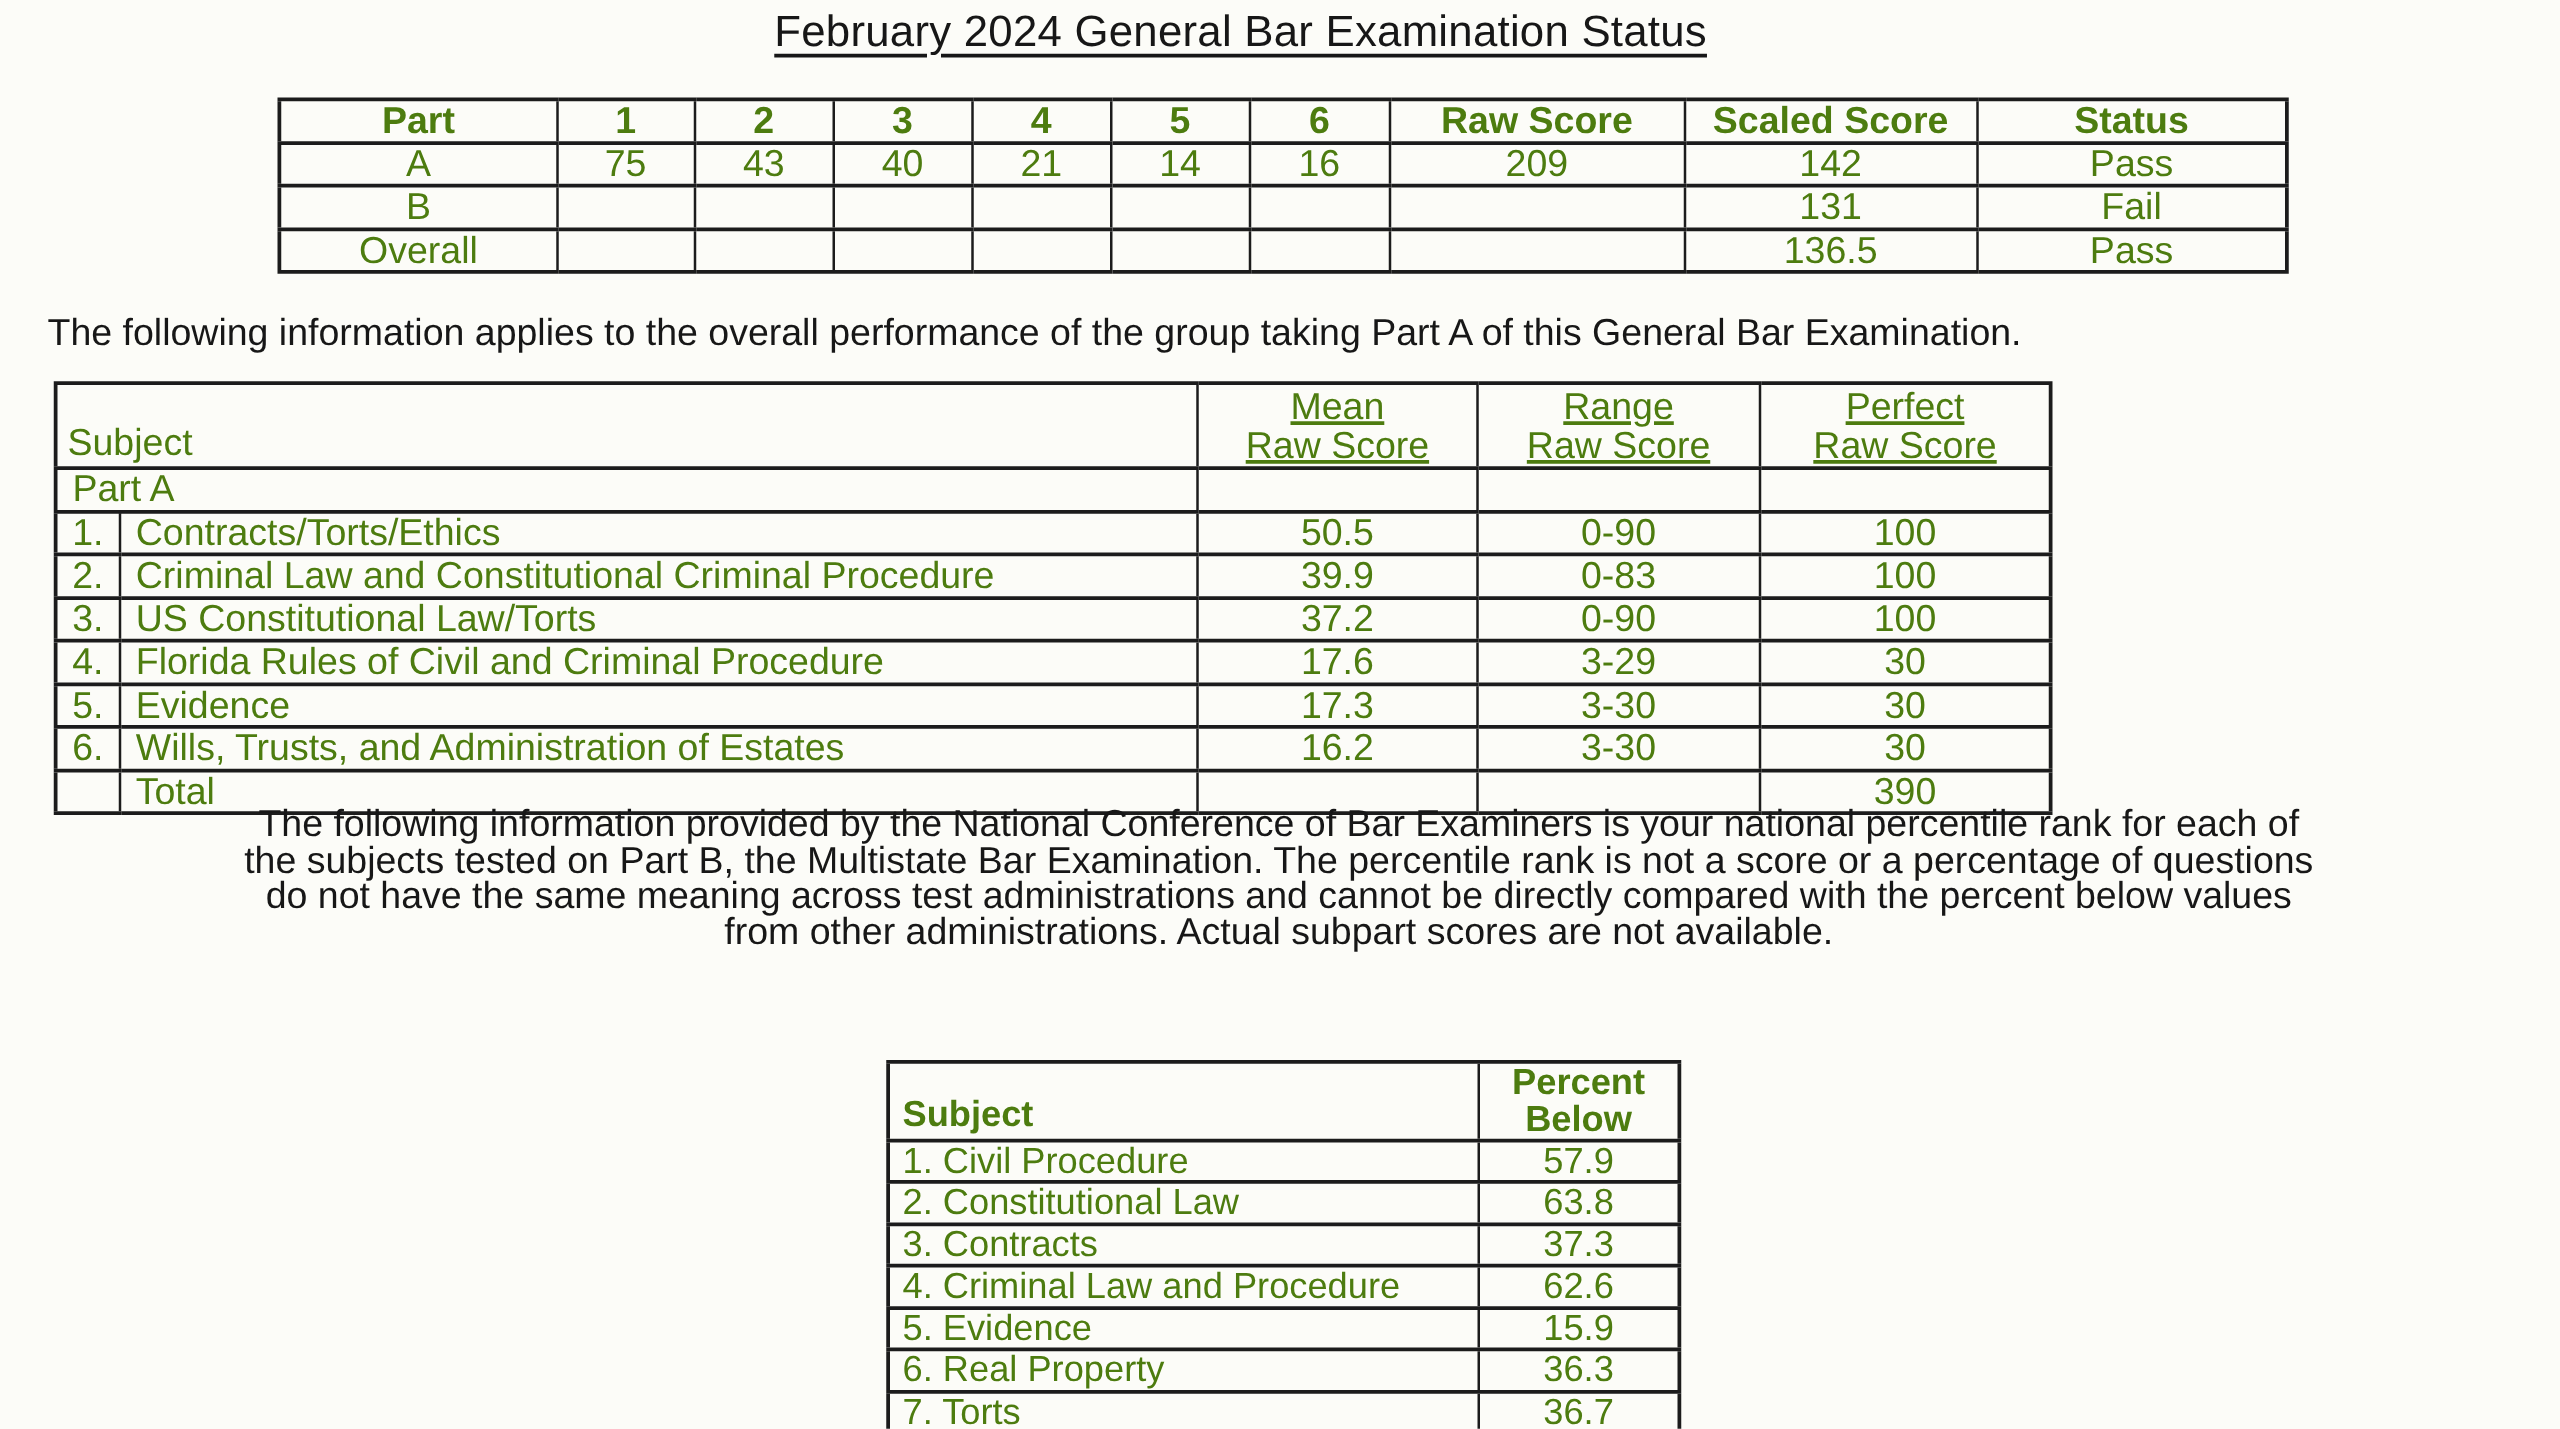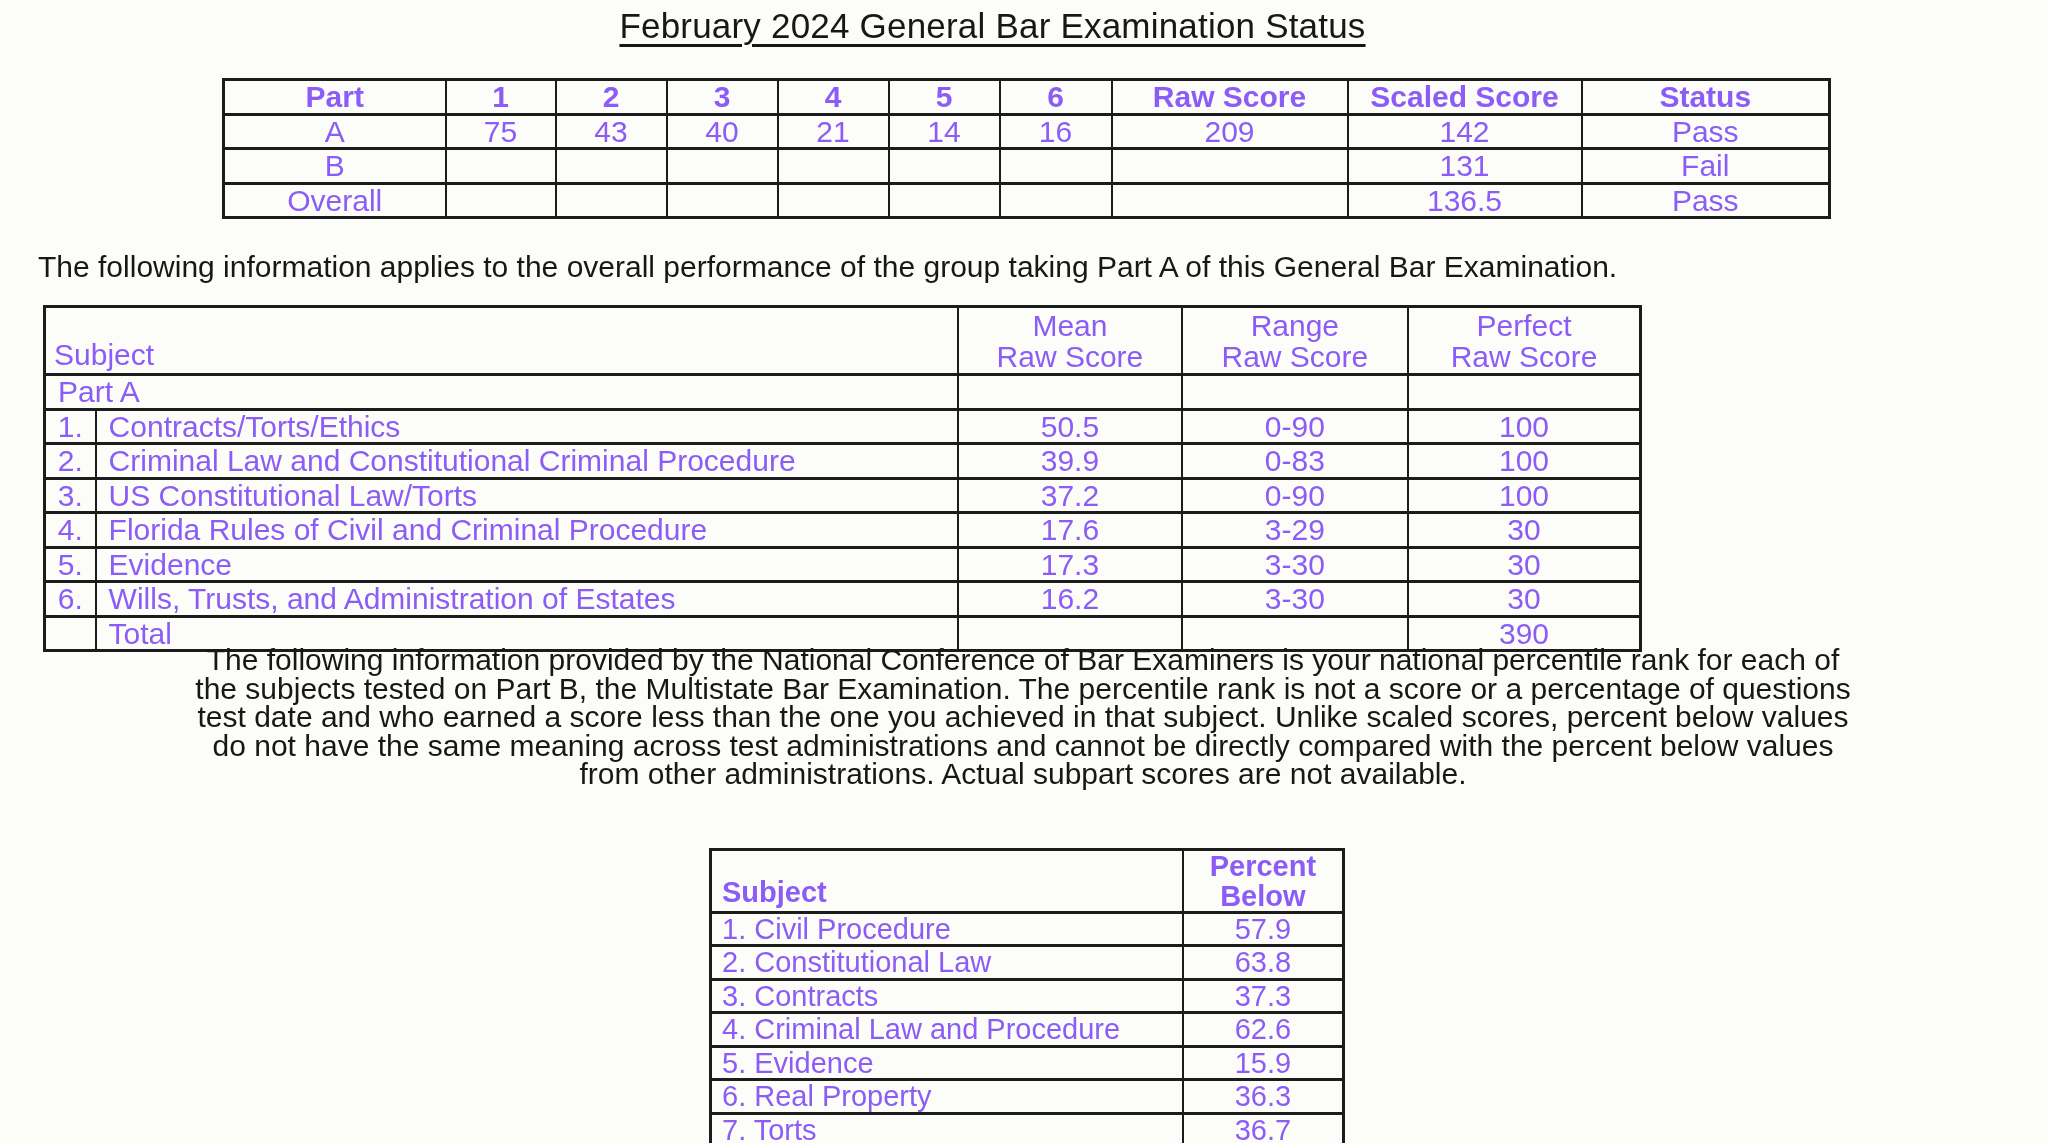--- a/index.html
+++ b/index.html
@@ -11,42 +11,42 @@
   .abs{position:absolute;}
   
   #doc-title{
     top:6px;left:0;width:1985px;text-align:center;
     font-size:35px;font-weight:400;letter-spacing:0.2px;
     text-decoration:underline;text-decoration-thickness:3px;text-underline-offset:6px;
   }
   
   table.tbl{
     border-collapse:collapse;table-layout:fixed;position:absolute;
-    font-size:30px;color:#8b5cf6;background:#fcfcf8;
+    font-size:30px;color:#4d7c0f;background:#fcfcf8;
   }
   table.tbl th,table.tbl td{
     border:2px solid #1c1c1c;border-top-width:3px;border-bottom-width:3px;
     padding:0;vertical-align:middle;text-align:center;line-height:1.05;
     overflow:hidden;white-space:nowrap;font-weight:400;
   }
   table.tbl{border:3px solid #1c1c1c;}
   
   #status-table{left:222px;top:78px;width:1606px;}
   #status-table tr{height:31px;}
   #status-table th{font-weight:700;}
   
   #parta-table{left:43px;top:305px;width:1599px;}
   #parta-table .hdr-row{height:68px;}
   #parta-table .section-row{height:30px;}
   #parta-table .data-row{height:32px;}
   #parta-table td.subj, #parta-table th.subj{
     text-align:left;padding-left:12px;
   }
   #parta-table th.subj{vertical-align:bottom;padding-bottom:3px;padding-left:8px;}
-  #parta-table .twoline div{line-height:31px;}
+  #parta-table .twoline div{line-height:31px;text-decoration:underline;}
   
   #pct-table{left:709px;top:848px;width:636px;font-size:29px;}
   #pct-table .hdr-row{height:60px;}
   #pct-table tr.data-row{height:32px;}
   #pct-table th{font-weight:700;}
   #pct-table th.subj{text-align:left;vertical-align:bottom;padding-left:10px;padding-bottom:4px;}
   #pct-table td.subj{text-align:left;padding-left:10px;}
   #pct-table .twoline div{line-height:30px;}
   
   #intro-par{left:38px;top:250px;font-size:30px;white-space:nowrap;}
@@ -203,21 +203,20 @@
     <td></td>
     <td></td>
     <td>390</td>
   </tr>
 </tbody>
   </table>
 
 <div id="mbe-par" class="abs">
   <div class="pline">The following information provided by the National Conference of Bar Examiners is your national percentile rank for each of</div>
   <div class="pline">the subjects tested on Part B, the Multistate Bar Examination. The percentile rank is not a score or a percentage of questions</div>
-  <div class="pline">test date and who earned a score less than the one you achieved in that subject. Unlike scaled scores, percent below values</div>
   <div class="pline">do not have the same meaning across test administrations and cannot be directly compared with the percent below values</div>
   <div class="pline">from other administrations. Actual subpart scores are not available.</div>
 </div>
 
 <table id="pct-table" class="tbl">
   <colgroup>
     <col style="width:470px">
       <col style="width:160px">
   </colgroup>
   <tbody>

